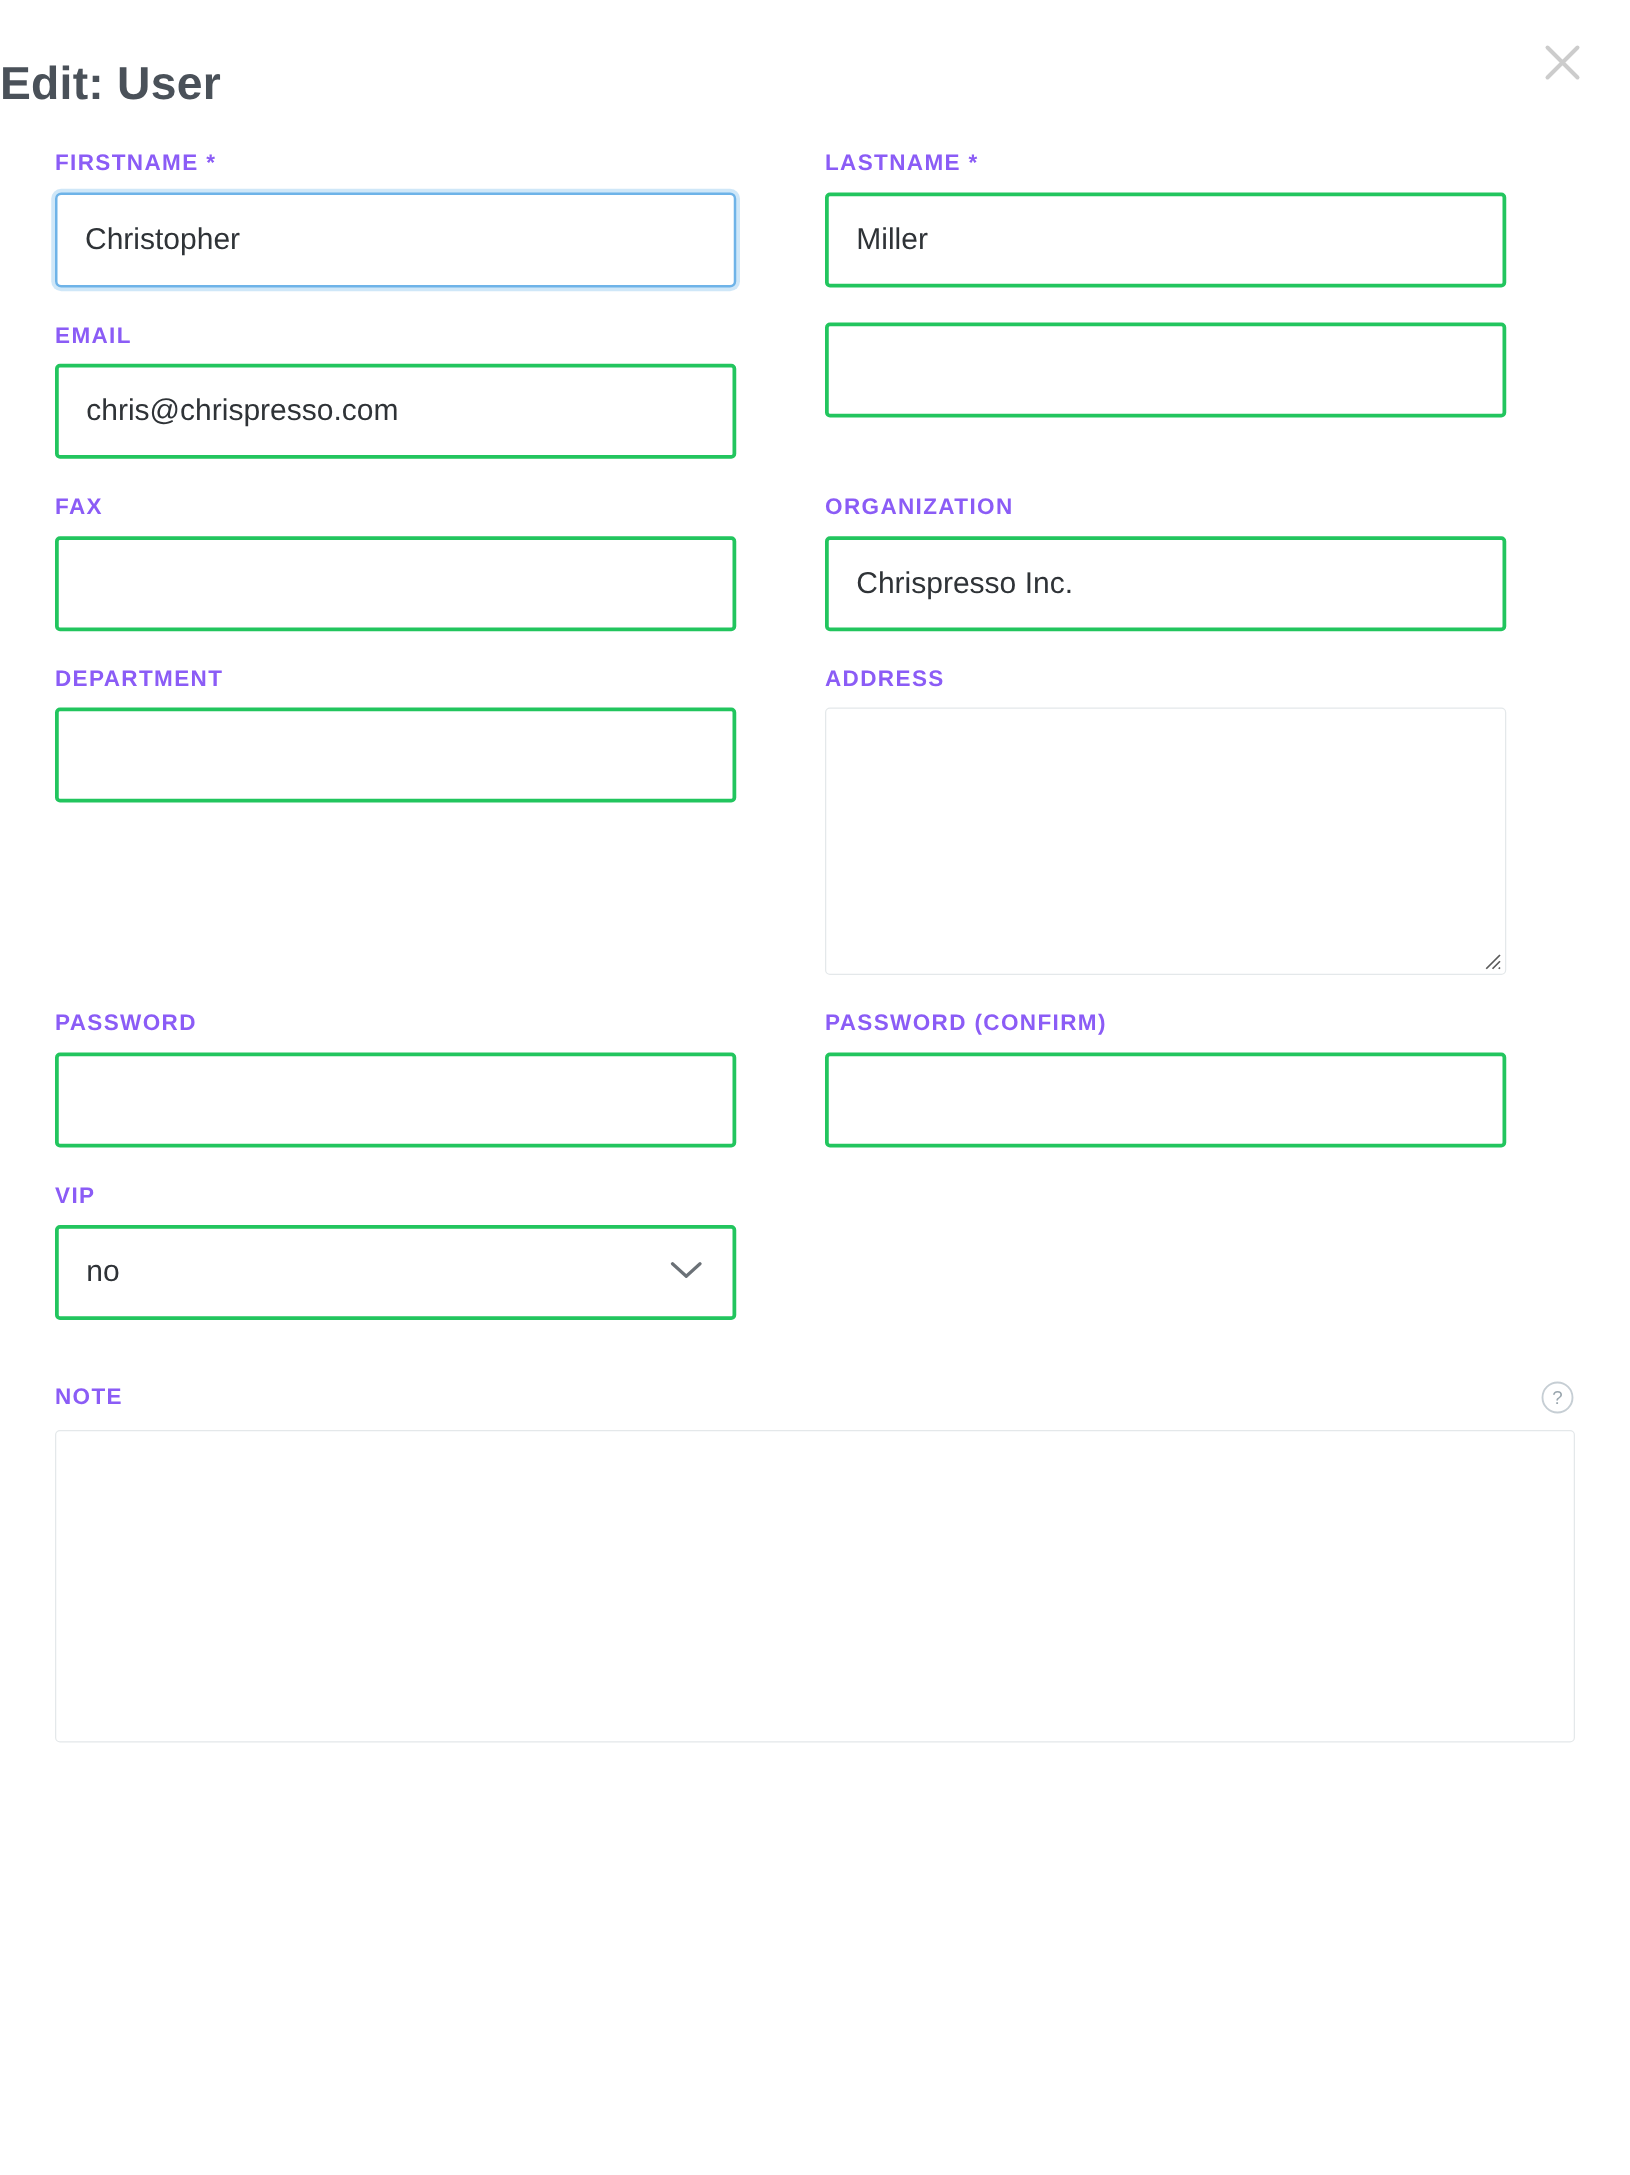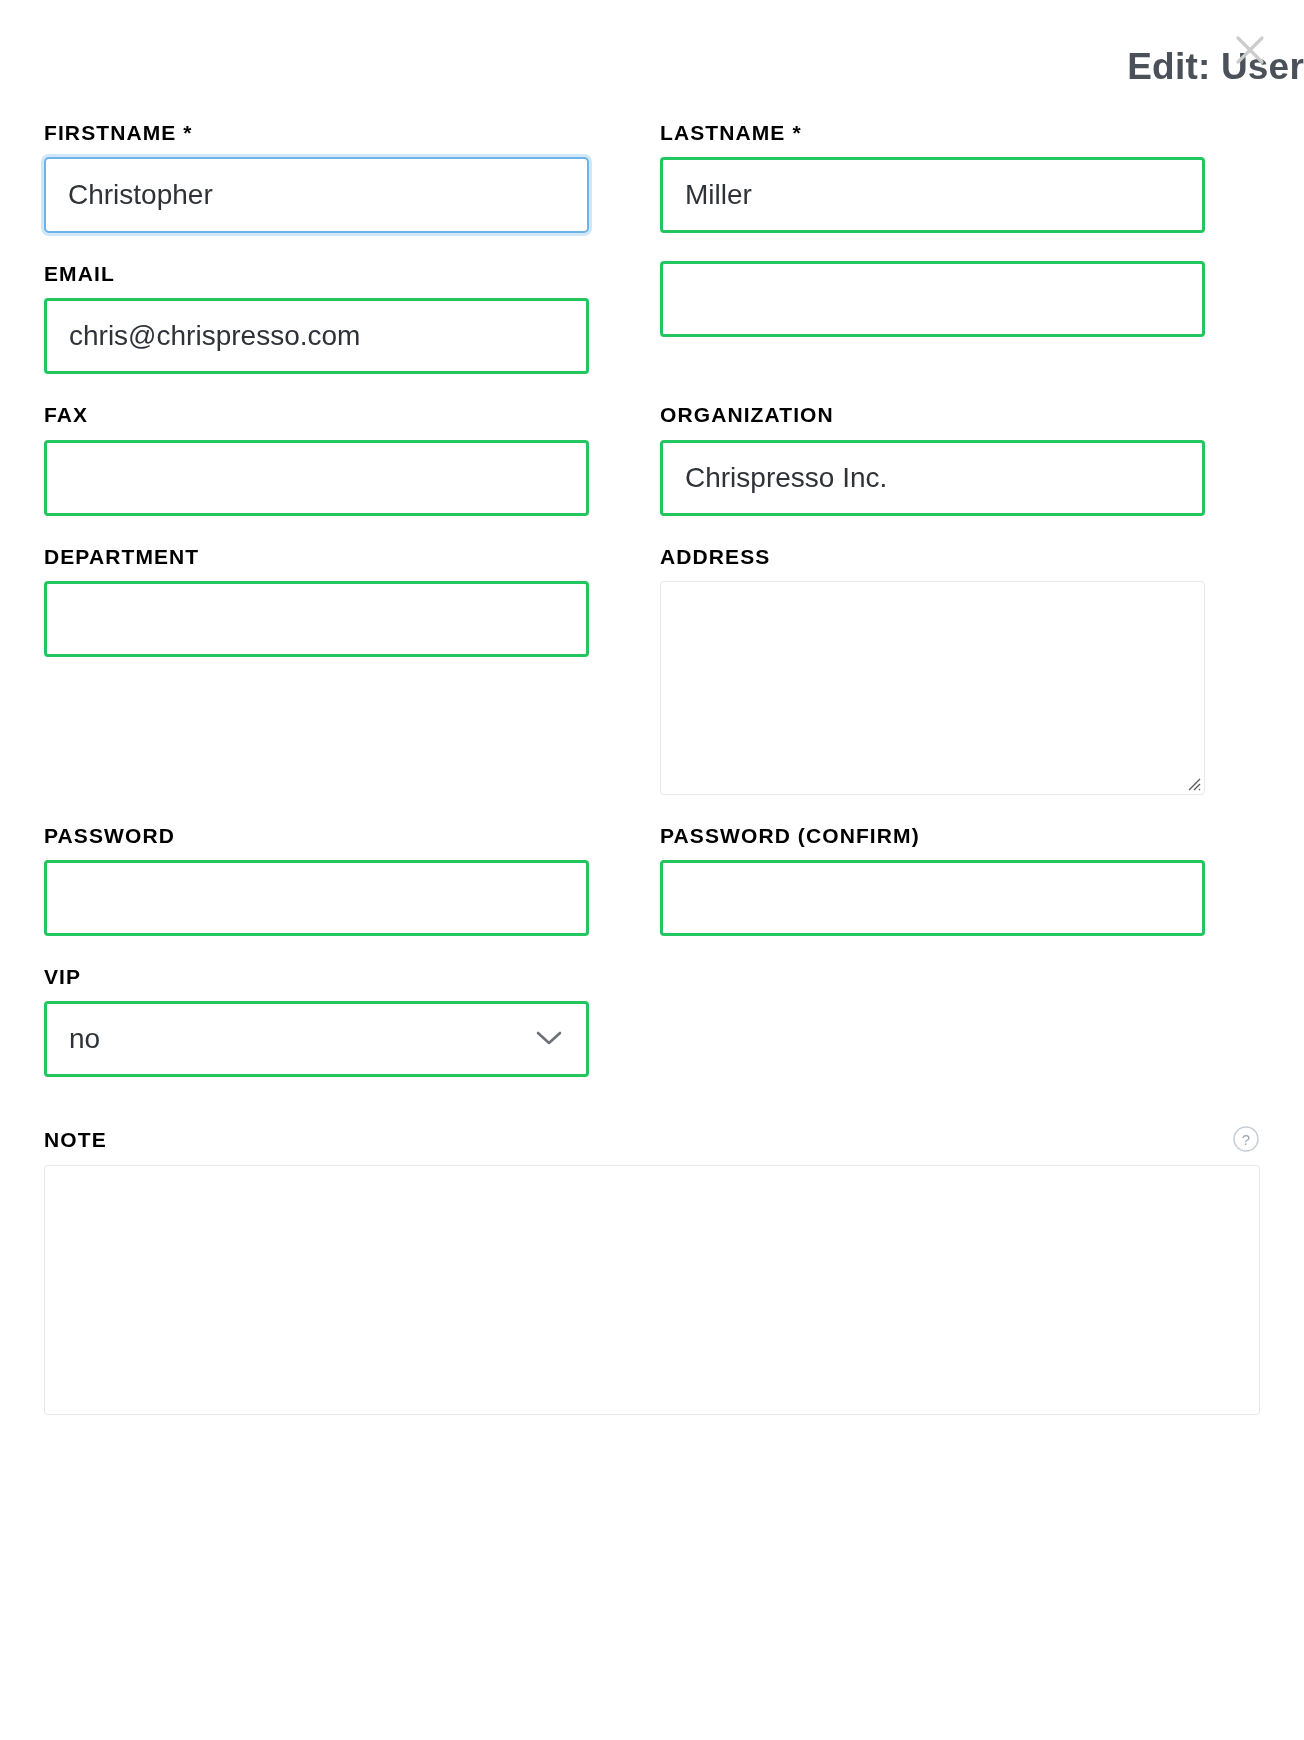--- a/index.html
+++ b/index.html
@@ -24,21 +24,21 @@
   
   .modal-header {
     position: relative;
     height: 120px;
   }
   .modal-title {
     position: absolute;
     left: 0;
     right: 0;
     top: 48px;
-    text-align: right;
+    text-align: left;
     font-size: 37px;
     font-weight: 600;
     color: #4a5159;
     letter-spacing: 0.2px;
     line-height: 1;
   }
   .close-btn {
     position: absolute;
     right: 30px;
     top: 26px;
@@ -58,24 +58,24 @@
     grid-template-columns: 545px 545px;
     column-gap: 71px;
     row-gap: 0;
     align-items: start;
   }
 
   .field { margin-bottom: 28px; }
 
   .field-label {
     display: block;
-    font-size: 21px;
+    font-size: 18px;
     font-weight: 600;
     letter-spacing: 1.1px;
-    color: #000000;
+    color: #8b5cf6;
     text-transform: uppercase;
     margin-bottom: 12px;
     line-height: 1.2;
     white-space: nowrap;
   }
 
   .control {
     width: 100%;
     height: 76px;
     border: 3px solid #22c55e;
@@ -88,21 +88,21 @@
     outline: none;
     display: flex;
     align-items: center;
   }
   .control.focused {
     border: 2px solid #6eb3e8;
     box-shadow: 0 0 0 3px rgba(149, 201, 240, 0.45);
     border-radius: 5px;
   }
   .control-text {
-    font-size: 28px;
+    font-size: 24px;
     color: #2f3337;
     line-height: 1;
   }
 
   
   .textarea {
     width: 100%;
     height: 214px;
     border: 1px solid #e4e8ea;
     border-radius: 4px;

